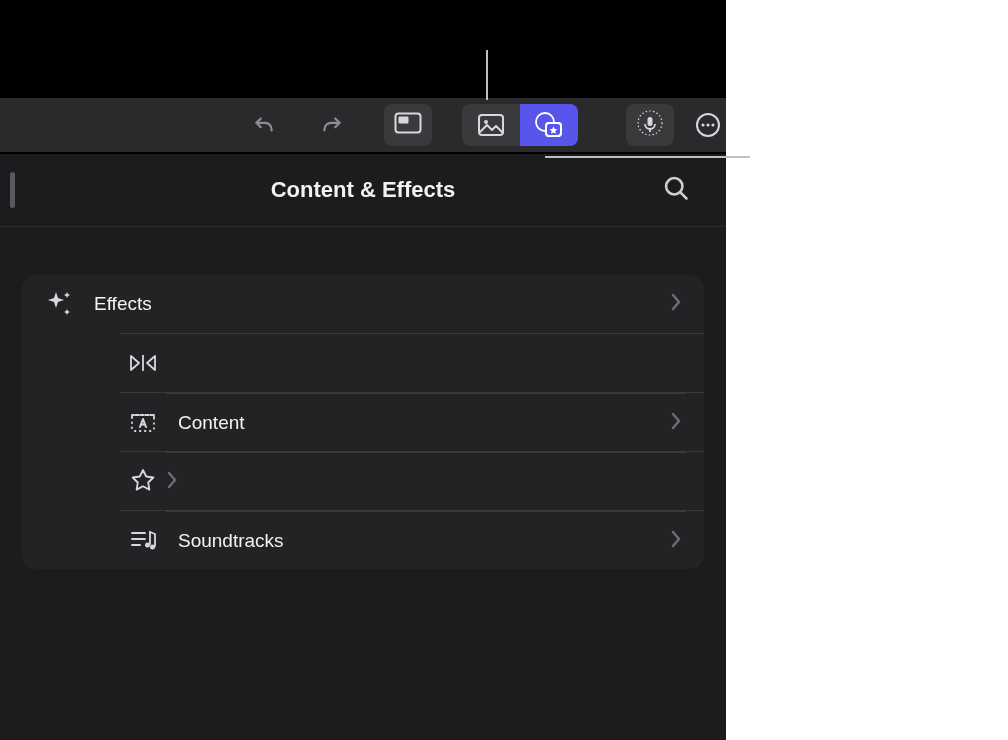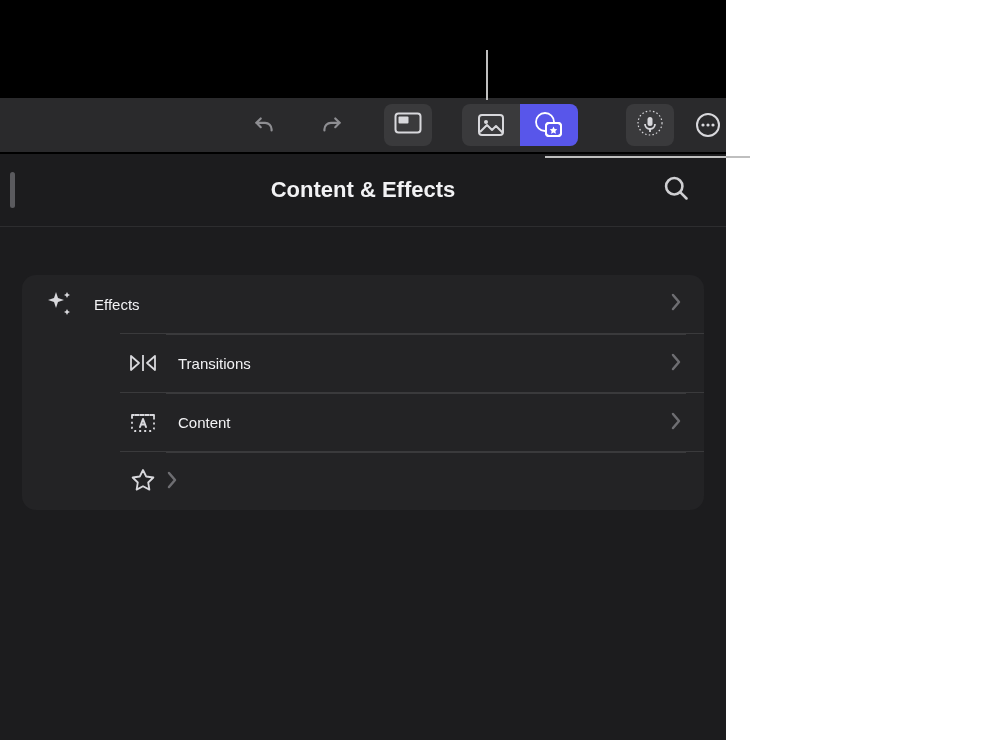--- a/index.html
+++ b/index.html
@@ -186,21 +186,21 @@
   .row-icon {
     width: 46px;
     display: flex;
     align-items: center;
     justify-content: center;
     color: #d8d8dc;
     flex-shrink: 0;
   }
 
   .row-label {
-    font-size: 15px;
+    font-size: 19px;
     font-weight: 400;
     color: #f2f2f4;
     flex: 1;
     padding-left: 12px;
   }
 
   .row-chevron {
     color: #6e6e72;
     flex-shrink: 0;
     padding-right: 4px;
@@ -353,28 +353,20 @@
       </div>
 
       <div class="list-row">
         <div class="row-icon">
           <svg width="30" height="24" viewBox="0 0 30 24" fill="none" stroke="#d8d8dc" stroke-width="1.8" stroke-linejoin="round">
             <path d="M3 5 L11 12 L3 19 Z" fill="none"></path>
             <line x1="15" y1="4" x2="15" y2="20"></line>
             <path d="M27 5 L19 12 L27 19 Z" fill="none"></path>
           </svg>
         </div>
-        <div class="row-main">
-          <div class="row-label">Transitions</div>
-          <div class="row-chevron">
-            <svg width="12" height="18" viewBox="0 0 12 18" fill="none" stroke="#6e6e72" stroke-width="2.5" stroke-linecap="round" stroke-linejoin="round">
-                <path d="M3 2 L9 9 L3 16"></path>
-              </svg>
-          </div>
-        </div>
       </div>
 
       <div class="list-row">
         <div class="row-icon">
           <svg width="30" height="26" viewBox="0 0 30 26" fill="none" stroke="#d8d8dc" stroke-width="1.8">
             <path d="M4 6 h22 M4 6 v3 M26 6 v3" stroke-linecap="round" stroke-dasharray="2 3"></path>
             <rect x="4" y="6" width="22" height="16" rx="3" stroke-dasharray="2 3"></rect>
             <path d="M12 18 L15 10 L18 18 M13 15.5 H17" stroke-width="2" stroke-linecap="round" stroke-linejoin="round"></path>
           </svg>
         </div>
@@ -396,20 +388,41 @@
         </div>
         <div class="row-main">
           <div class="row-chevron">
             <svg width="12" height="18" viewBox="0 0 12 18" fill="none" stroke="#6e6e72" stroke-width="2.5" stroke-linecap="round" stroke-linejoin="round">
                 <path d="M3 2 L9 9 L3 16"></path>
               </svg>
           </div>
         </div>
       </div>
 
+      <div class="list-row">
+        <div class="row-icon">
+          <svg width="30" height="26" viewBox="0 0 30 26" fill="none" stroke="#d8d8dc" stroke-width="1.8" stroke-linecap="round">
+            <line x1="4" y1="6" x2="17" y2="6"></line>
+            <line x1="4" y1="12" x2="17" y2="12"></line>
+            <line x1="4" y1="18" x2="12" y2="18"></line>
+            <path d="M22 5 v12"></path>
+            <circle cx="19.5" cy="18" r="2.5" fill="#d8d8dc" stroke="none"></circle>
+            <path d="M22 5 l5 2 v12"></path>
+            <circle cx="24.5" cy="20" r="2.5" fill="#d8d8dc" stroke="none"></circle>
+          </svg>
+        </div>
+        <div class="row-main">
+          <div class="row-label">Soundtracks</div>
+          <div class="row-chevron">
+            <svg width="12" height="18" viewBox="0 0 12 18" fill="none" stroke="#6e6e72" stroke-width="2.5" stroke-linecap="round" stroke-linejoin="round">
+                <path d="M3 2 L9 9 L3 16"></path>
+              </svg>
+          </div>
+        </div>
+      </div>
 
     </div>
   </div>
 
   <div class="callout-line callout-v" style="left:486px; top:50px; height:50px;"></div>
   <div class="callout-line callout-h" style="left:545px; top:156px; width:205px;"></div>
 
 </div>
 
 </body></html>

